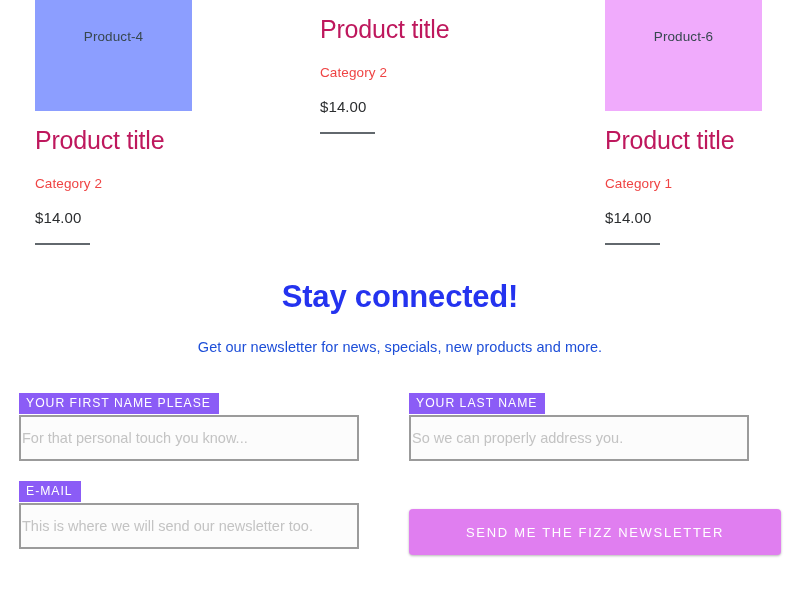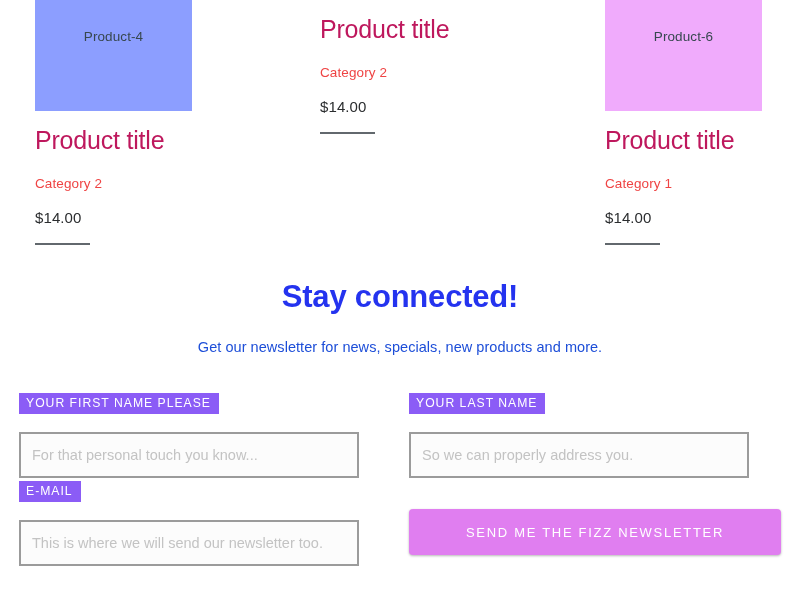--- a/index.html
+++ b/index.html
@@ -120,22 +120,22 @@
     white-space: nowrap;
   }
   .field-input {
     display: block;
     width: 340px;
     height: 46px;
     border: 2px solid #9b9b9b;
     background: #fcfcfc;
     font-size: 14.5px;
     color: #2b2d2f;
-    padding: 0 11px;
-    margin-top: 18px;
+    padding: 0 1px;
+    margin-top: 1px;
     font-family: "Liberation Sans", sans-serif;
     outline: none;
   }
   .field-input::placeholder {
     color: #c3c3c3;
   }
 
   .submit-btn {
     position: absolute;
     left: 409px;

